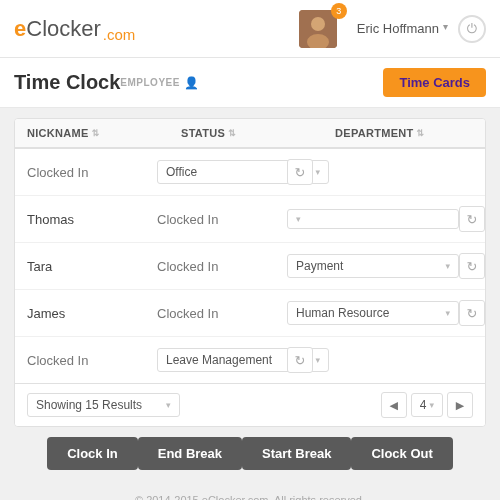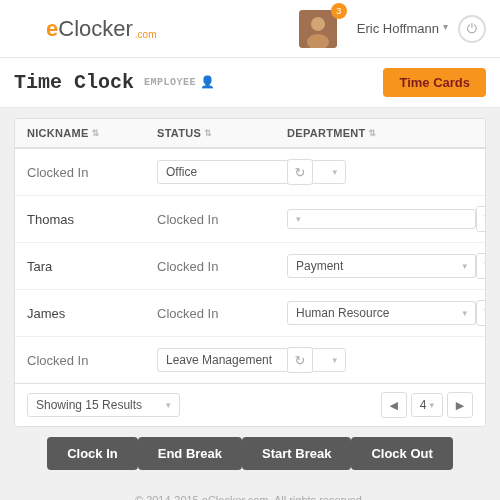--- a/index.html
+++ b/index.html
@@ -26,33 +26,32 @@
       display: flex;
       align-items: center;
       justify-content: space-between;
       padding: 0 14px;
       border-bottom: 1px solid #e5e5e5;
       flex-shrink: 0;
     }
     .logo {
       display: flex;
       align-items: center;
-      margin-left: 32px;
     }
     .logo-text {
       font-size: 22px;
       font-weight: 300;
       color: #555;
     }
     .logo-text .e-letter {
       color: #f7941d;
       font-weight: 700;
     }
     .logo-com {
-      font-size: 10px;
+      font-size: 15px;
       color: #f7941d;
       margin-left: 2px;
       margin-top: 12px;
     }
     .header-right {
       display: flex;
       align-items: center;
       gap: 10px;
     }
     .avatar {
@@ -119,22 +118,20 @@
       padding: 10px 14px;
       display: flex;
       align-items: center;
       justify-content: space-between;
       border-bottom: 1px solid #e8e8e8;
       flex-shrink: 0;
     }
     .sub-header-left {
       display: flex;
       align-items: center;
-      gap: 10px;
-      font-family: Liberation Mono, monospace;
     }
     .page-title {
       font-size: 20px;
       font-weight: 600;
       color: #333;
     }
     .employee-label {
       font-size: 10px;
       color: #aaa;
       font-weight: 600;
@@ -142,21 +139,21 @@
       display: flex;
       align-items: center;
       gap: 4px;
     }
     .employee-icon {
       font-size: 12px;
       color: #bbb;
     }
     .time-cards-btn {
       background: #f7941d;
-      color: #7f1d1d;
+      color: #4c1d95;
       border: none;
       border-radius: 4px;
       padding: 7px 16px;
       font-size: 13px;
       font-weight: 600;
       cursor: pointer;
     }
     
     .main-content {
       padding: 10px 14px;
@@ -171,20 +168,21 @@
       border-radius: 4px;
       overflow: hidden;
       flex: 1;
     }
     .table-header {
       display: grid;
       grid-template-columns: 130px 130px 1fr 36px;
       background: #f9f9f9;
       border-bottom: 2px solid #e0e0e0;
       padding: 8px 12px;
+      gap: 24px;
     }
     .th {
       font-size: 11px;
       font-weight: 700;
       color: #555;
       letter-spacing: 0.3px;
       display: flex;
       align-items: center;
       gap: 3px;
     }
@@ -209,21 +207,21 @@
     .dept-select {
       display: flex;
       align-items: center;
       border: 1px solid #ddd;
       border-radius: 3px;
       padding: 4px 8px;
       background: #fff;
       font-size: 12px;
       color: #555;
       justify-content: space-between;
-      width: 189px;
+      width: 172px;
     }
     .dept-chevron { color: #bbb; font-size: 9px; }
     .refresh-btn {
       width: 26px;
       height: 26px;
       border: 1px solid #ddd;
       border-radius: 3px;
       display: flex;
       align-items: center;
       justify-content: center;

